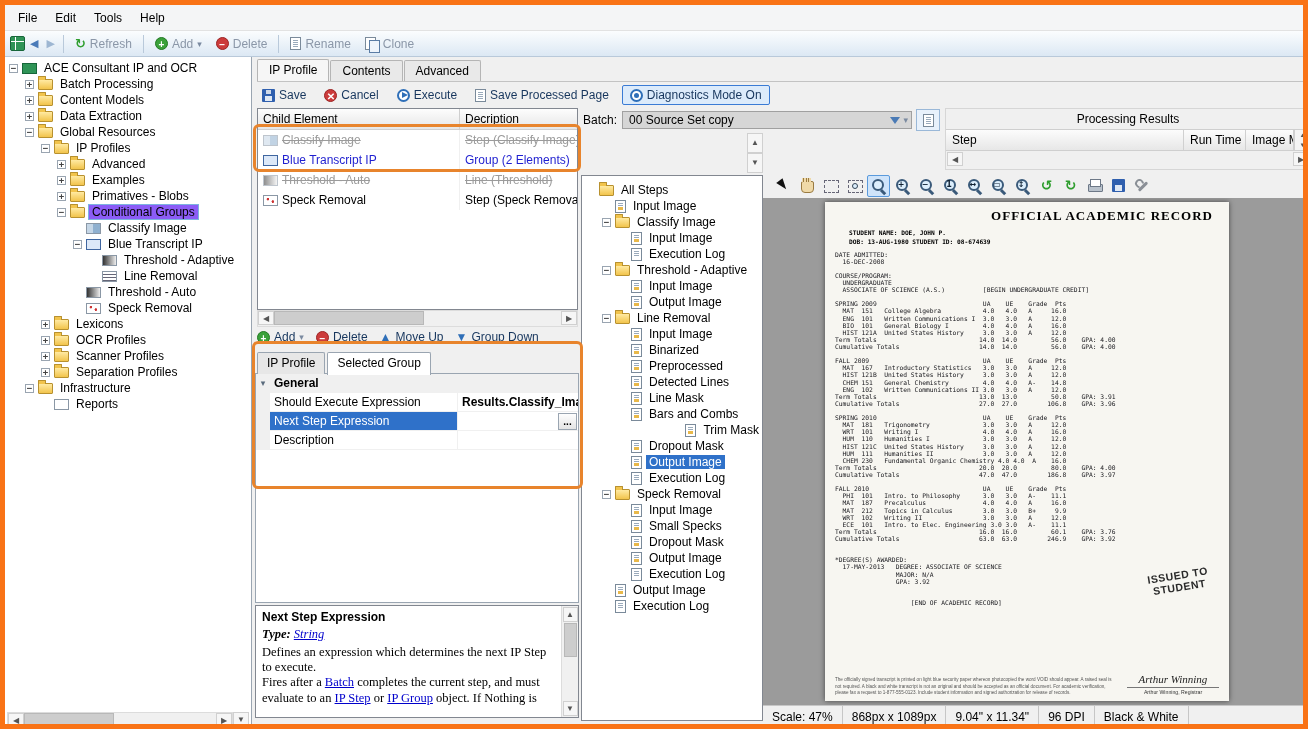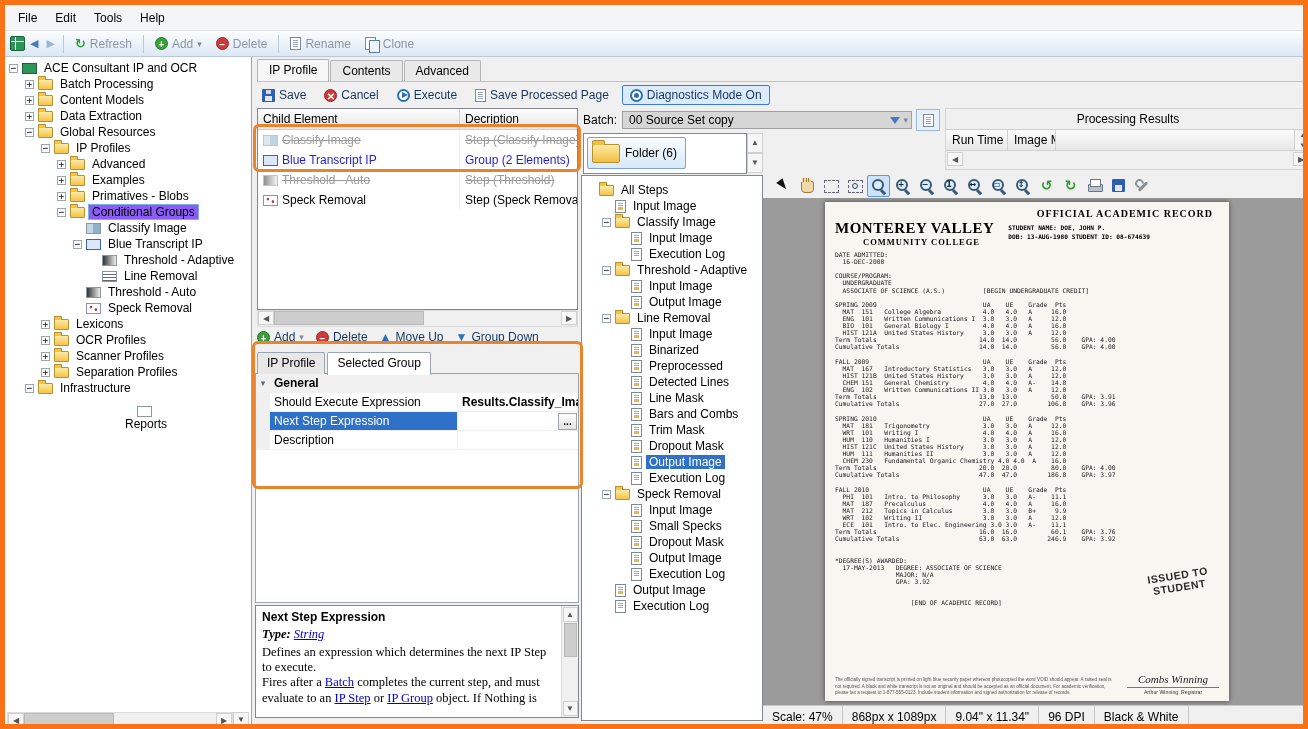--- a/index.html
+++ b/index.html
@@ -160,21 +160,21 @@
 .vi-print::before{content:'';position:absolute;left:2px;top:7px;width:13px;height:6px;background:#b9c2cc;border:1px solid #6d7887;border-radius:1px}
 .vi-print::after{content:'';position:absolute;left:4px;top:2px;width:9px;height:6px;background:#fff;border:1px solid #6d7887}
 .vi-save::before{content:'';position:absolute;left:2px;top:2px;width:13px;height:13px;background:#2f5fae;border-radius:1px}
 .vi-save::after{content:'';position:absolute;left:5px;top:8px;width:7px;height:6px;background:#dfe8f4}
 .vi-settings::before{content:'';position:absolute;left:3px;top:8px;width:12px;height:3px;background:#8a8f96;transform:rotate(-45deg);border-radius:2px}
 .vi-settings::after{content:'';position:absolute;left:1px;top:2px;width:5px;height:5px;border:2.5px solid #8a8f96;border-radius:50%;border-right-color:transparent;transform:rotate(45deg)}
 .viewer-canvas{position:absolute;left:758px;top:193px;width:550px;height:507px;background:#9b9b9b;overflow:hidden}
 
 
 .doc-page{position:absolute;left:62px;top:4px;width:404px;height:499px;background:#f7f6f1;box-shadow:0 0 5px rgba(0,0,0,.55);padding:6px 10px 4px 10px;overflow:hidden}
-.doc-record-title{text-align:right;font-family:"Liberation Serif",serif;font-size:10px;font-weight:bold;letter-spacing:1px;padding-right:6px;margin-bottom:1px}
+.doc-record-title{text-align:right;font-family:"Liberation Serif",serif;font-size:13px;font-weight:bold;letter-spacing:1px;padding-right:6px;margin-bottom:1px}
 .doc-head-row{display:flex;align-items:flex-start;margin-bottom:4px}
 .college-name{font-family:"Liberation Serif",serif;font-size:15px;font-weight:bold;letter-spacing:.5px}
 .college-sub{font-family:"Liberation Serif",serif;font-size:8.5px;font-weight:bold;letter-spacing:1px;margin-left:28px}
 .doc-student{margin-left:14px;padding-top:3px;font:bold 6.2px/1.5 "DejaVu Sans Mono",monospace}
 .docline{font:6.3px/1.13 "DejaVu Sans Mono",monospace;white-space:pre;color:#15151a}
 .doc-stamp{position:absolute;right:20px;bottom:108px;transform:rotate(-9deg);font:bold 10.5px/1.15 "Liberation Sans",sans-serif;color:#2a2a2a;letter-spacing:.5px;text-align:center}
 .doc-foot{position:absolute;left:10px;right:10px;bottom:5px;display:flex;align-items:flex-end;gap:8px}
 .fine-print{flex:1;font:4.6px/1.35 "Liberation Sans",sans-serif;color:#555}
 .signature{text-align:center;flex:none;width:92px}
 .sig-script{font:italic 11px/1 "Liberation Serif",serif;color:#222}
@@ -333,21 +333,21 @@
         <div class="tree-row" style="padding-left: 36px;">
           <span class="expander">+</span>
           <span class="ticon i-folder-separation folder"></span>
           <span class="tlabel">Separation Profiles</span>
         </div>
         <div class="tree-row" style="padding-left: 20px;">
           <span class="expander">−</span>
           <span class="ticon i-folder-infrastructure folder"></span>
           <span class="tlabel">Infrastructure</span>
         </div>
-        <div class="tree-row" style="padding-left: 36px; flex-direction: column;">
+        <div class="tree-row" style="padding-left: 36px;">
           <span class="expander none"></span>
           <span class="ticon i-report"></span>
           <span class="tlabel">Reports</span>
         </div>
       </div>
     <div class="nav-hscroll">
       <div class="sb-btn">◀</div>
       <div class="sb-track">
           <div class="sb-thumb"></div>
         </div>
@@ -403,21 +403,21 @@
             <span class="ticon i-group"></span>
             <span>Blue Transcript IP</span>
           </div>
           <div class="ct-c2">Group (2 Elements)</div>
         </div>
         <div class="ct-row disabled">
           <div class="ct-c1">
             <span class="ticon i-threshold"></span>
             <span>Threshold - Auto</span>
           </div>
-          <div class="ct-c2">Step (Threshold)</div>
+          <div class="ct-c2">Line (Threshold)</div>
         </div>
         <div class="ct-row normal">
           <div class="ct-c1">
             <span class="ticon i-speck"></span>
             <span>Speck Removal</span>
           </div>
           <div class="ct-c2">Step (Speck Removal)</div>
         </div>
       </div>
   </div>
@@ -500,26 +500,20 @@
     <div class="batch-combo">
       <span class="txt">00 Source Set copy</span>
       <span class="funnel"></span>
       <span class="dd">▾</span>
     </div>
     <div class="batch-btn">
       <span class="ic ic-page"></span>
     </div>
   </div>
 
-  <div class="folder-list">
-    <div id="folder-items"><div class="folder-item sel">
-          <span class="big-folder"></span>
-          <span>Folder (6)</span>
-        </div></div>
-  </div>
   <div class="fl-scroll">
     <div class="vs-btn">▲</div>
     <div class="vs-btn">▼</div>
   </div>
 
   <div class="steps-tree">
     <div id="steps-tree" class="tree">
         <div class="tree-row" style="padding-left: 4px;">
           <span class="expander none"></span>
           <span class="ticon i-folder-steps folder"></span>
@@ -588,21 +582,21 @@
         <div class="tree-row" style="padding-left: 36px;">
           <span class="expander none"></span>
           <span class="ticon i-doc"></span>
           <span class="tlabel">Line Mask</span>
         </div>
         <div class="tree-row" style="padding-left: 36px;">
           <span class="expander none"></span>
           <span class="ticon i-doc"></span>
           <span class="tlabel">Bars and Combs</span>
         </div>
-        <div class="tree-row" style="padding-left: 36px;">
+        <div class="tree-row" style="padding-left: 36px; justify-content: flex-end;">
           <span class="expander none"></span>
           <span class="ticon i-doc"></span>
           <span class="tlabel">Trim Mask</span>
         </div>
         <div class="tree-row" style="padding-left: 36px;">
           <span class="expander none"></span>
           <span class="ticon i-doc"></span>
           <span class="tlabel">Dropout Mask</span>
         </div>
         <div class="tree-row" style="padding-left: 36px;">
@@ -655,20 +649,21 @@
           <span class="ticon i-log"></span>
           <span class="tlabel">Execution Log</span>
         </div>
       </div>
   </div>
 
   <div class="results-header">
     <div class="rh-title">Processing Results</div>
     <div class="rh-cols">
       <div id="results-cols" style="display:flex;flex:1">
+          <div class="rh-col rh-col0">Step</div>
           <div class="rh-col rh-col1">Run Time</div>
           <div class="rh-col rh-col2">Image Mo</div>
         </div>
       <div class="rh-sort">
           <div>▲</div>
           <div>▼</div>
         </div>
     </div>
     <div class="rh-nav">
       <div class="sb-btn">◀</div>
@@ -736,24 +731,20 @@
       </span>
       <span class="vtool">
         <span class="vi vi-settings"></span>
       </span>
     </div>
 
   <div class="viewer-canvas">
     <div class="doc-page">
       <div class="doc-record-title">OFFICIAL ACADEMIC RECORD</div>
       <div class="doc-head-row">
-        <div>
-          <div class="college-name">MONTEREY VALLEY</div>
-          <div class="college-sub">COMMUNITY COLLEGE</div>
-        </div>
         <div class="doc-student">
           <div>STUDENT NAME: DOE, JOHN P.</div>
           <div>DOB: 13-AUG-1980    STUDENT ID: 08-674639</div>
         </div>
       </div>
       <div id="doc-lines">
           <div class="docline">DATE ADMITTED:</div>
           <div class="docline">  16-DEC-2008</div>
           <div class="docline"> </div>
           <div class="docline">COURSE/PROGRAM:</div>
@@ -804,21 +795,21 @@
           <div class="docline"> </div>
           <div class="docline">                    [END OF ACADEMIC RECORD]</div>
         </div>
       <div class="doc-stamp">
         <div>ISSUED TO</div>
         <div>STUDENT</div>
       </div>
       <div class="doc-foot">
         <div class="fine-print">The officially signed transcript is printed on light blue security paper whereon photocopied the word VOID should appear. A raised seal is not required. A black and white transcript is not an original and should be accepted as an official document. For academic verification, please fax a request to 1-877-555-0123. Include student information and signed authorization for release of records.</div>
         <div class="signature">
-          <div class="sig-script">Combs Winning</div>
+          <div class="sig-script">Arthur Winning</div>
           <div class="sig-name">Arthur Winning, Registrar</div>
         </div>
       </div>
     </div>
   </div>
 
   <div class="statusbar">
     <div id="status-cells" style="display:flex">
         <div class="sb-cell">Scale: 47%</div>
         <div class="sb-cell">868px x 1089px</div>

